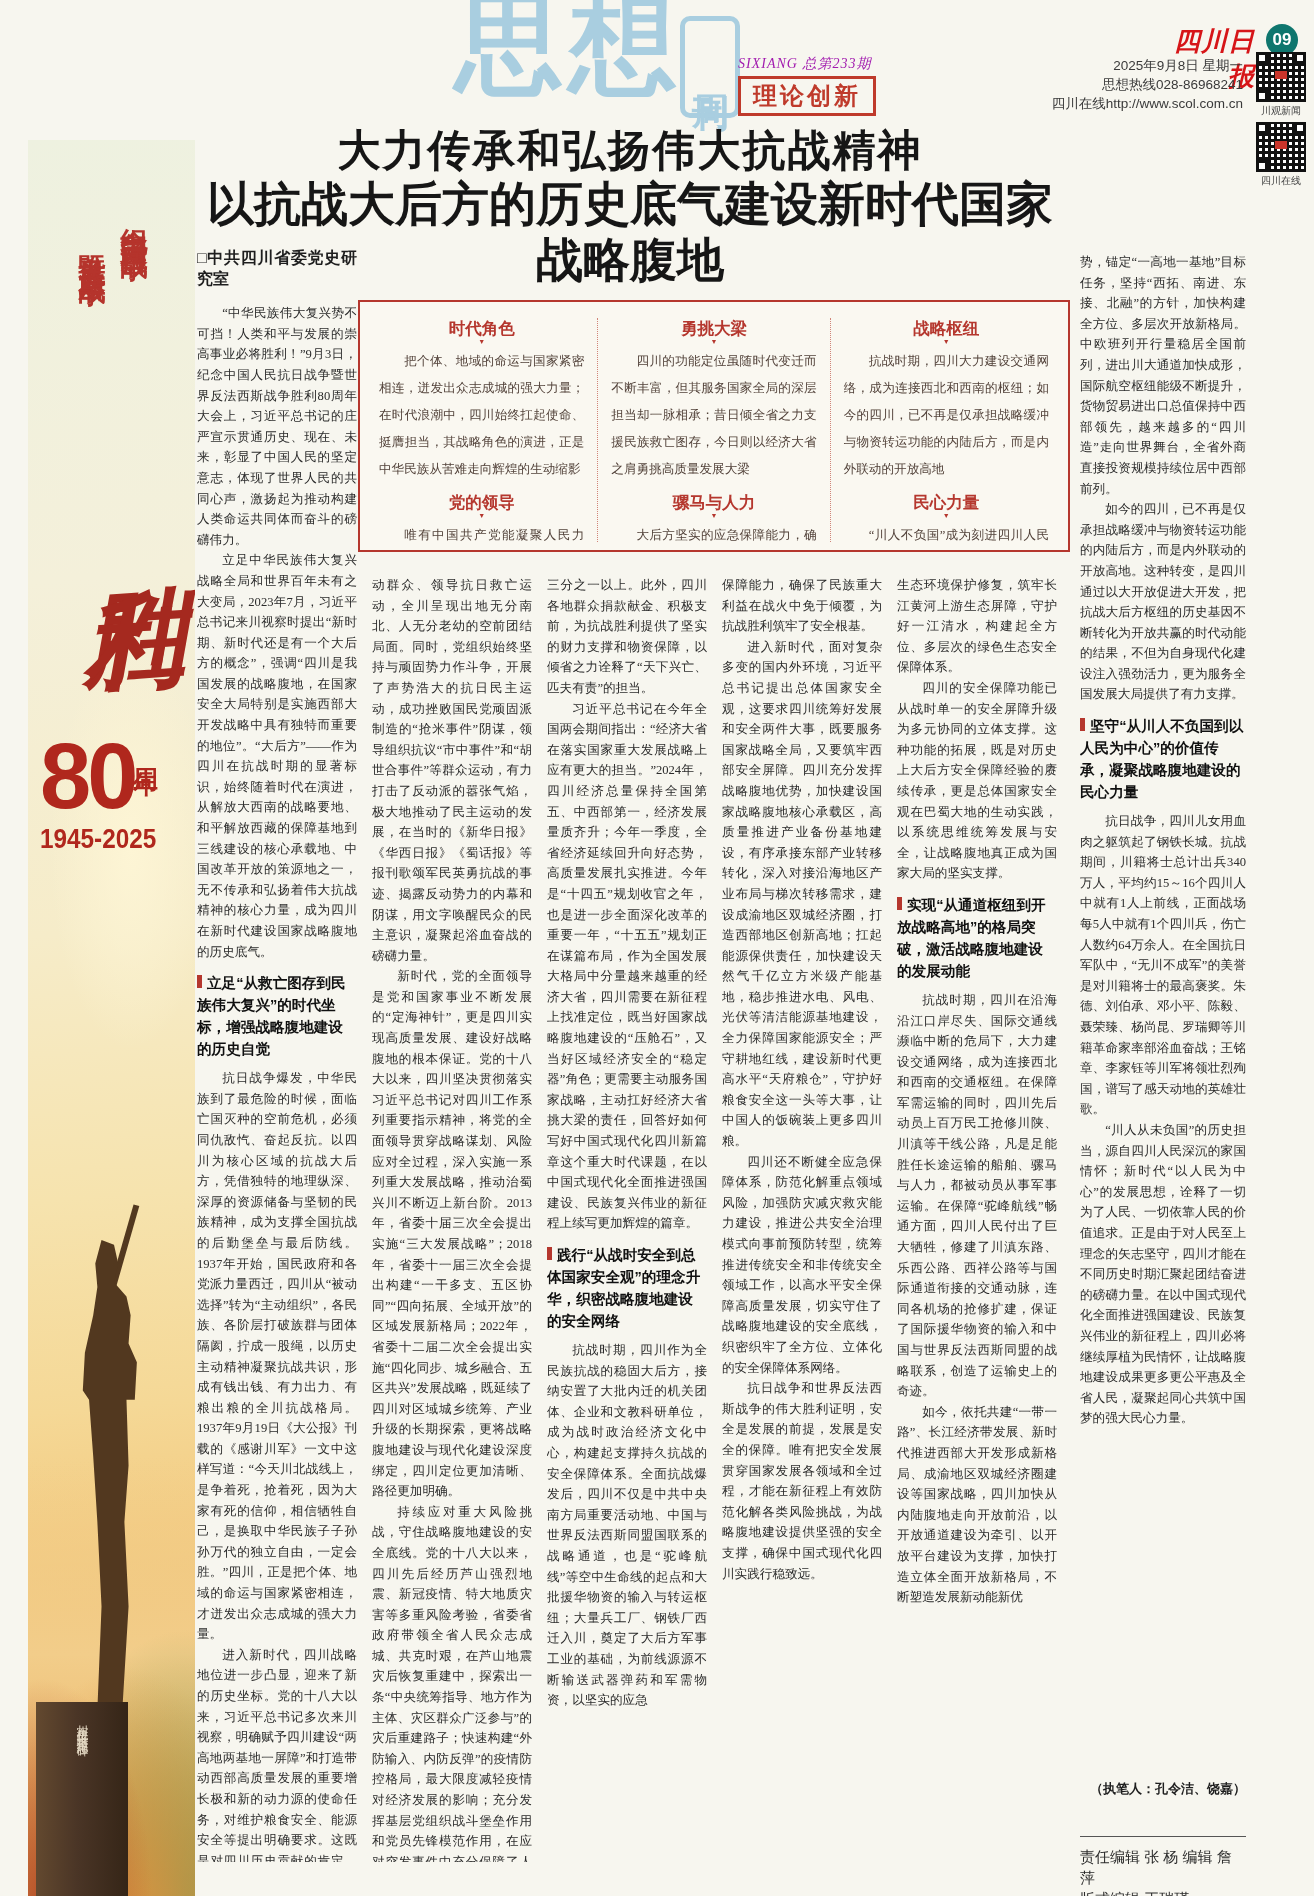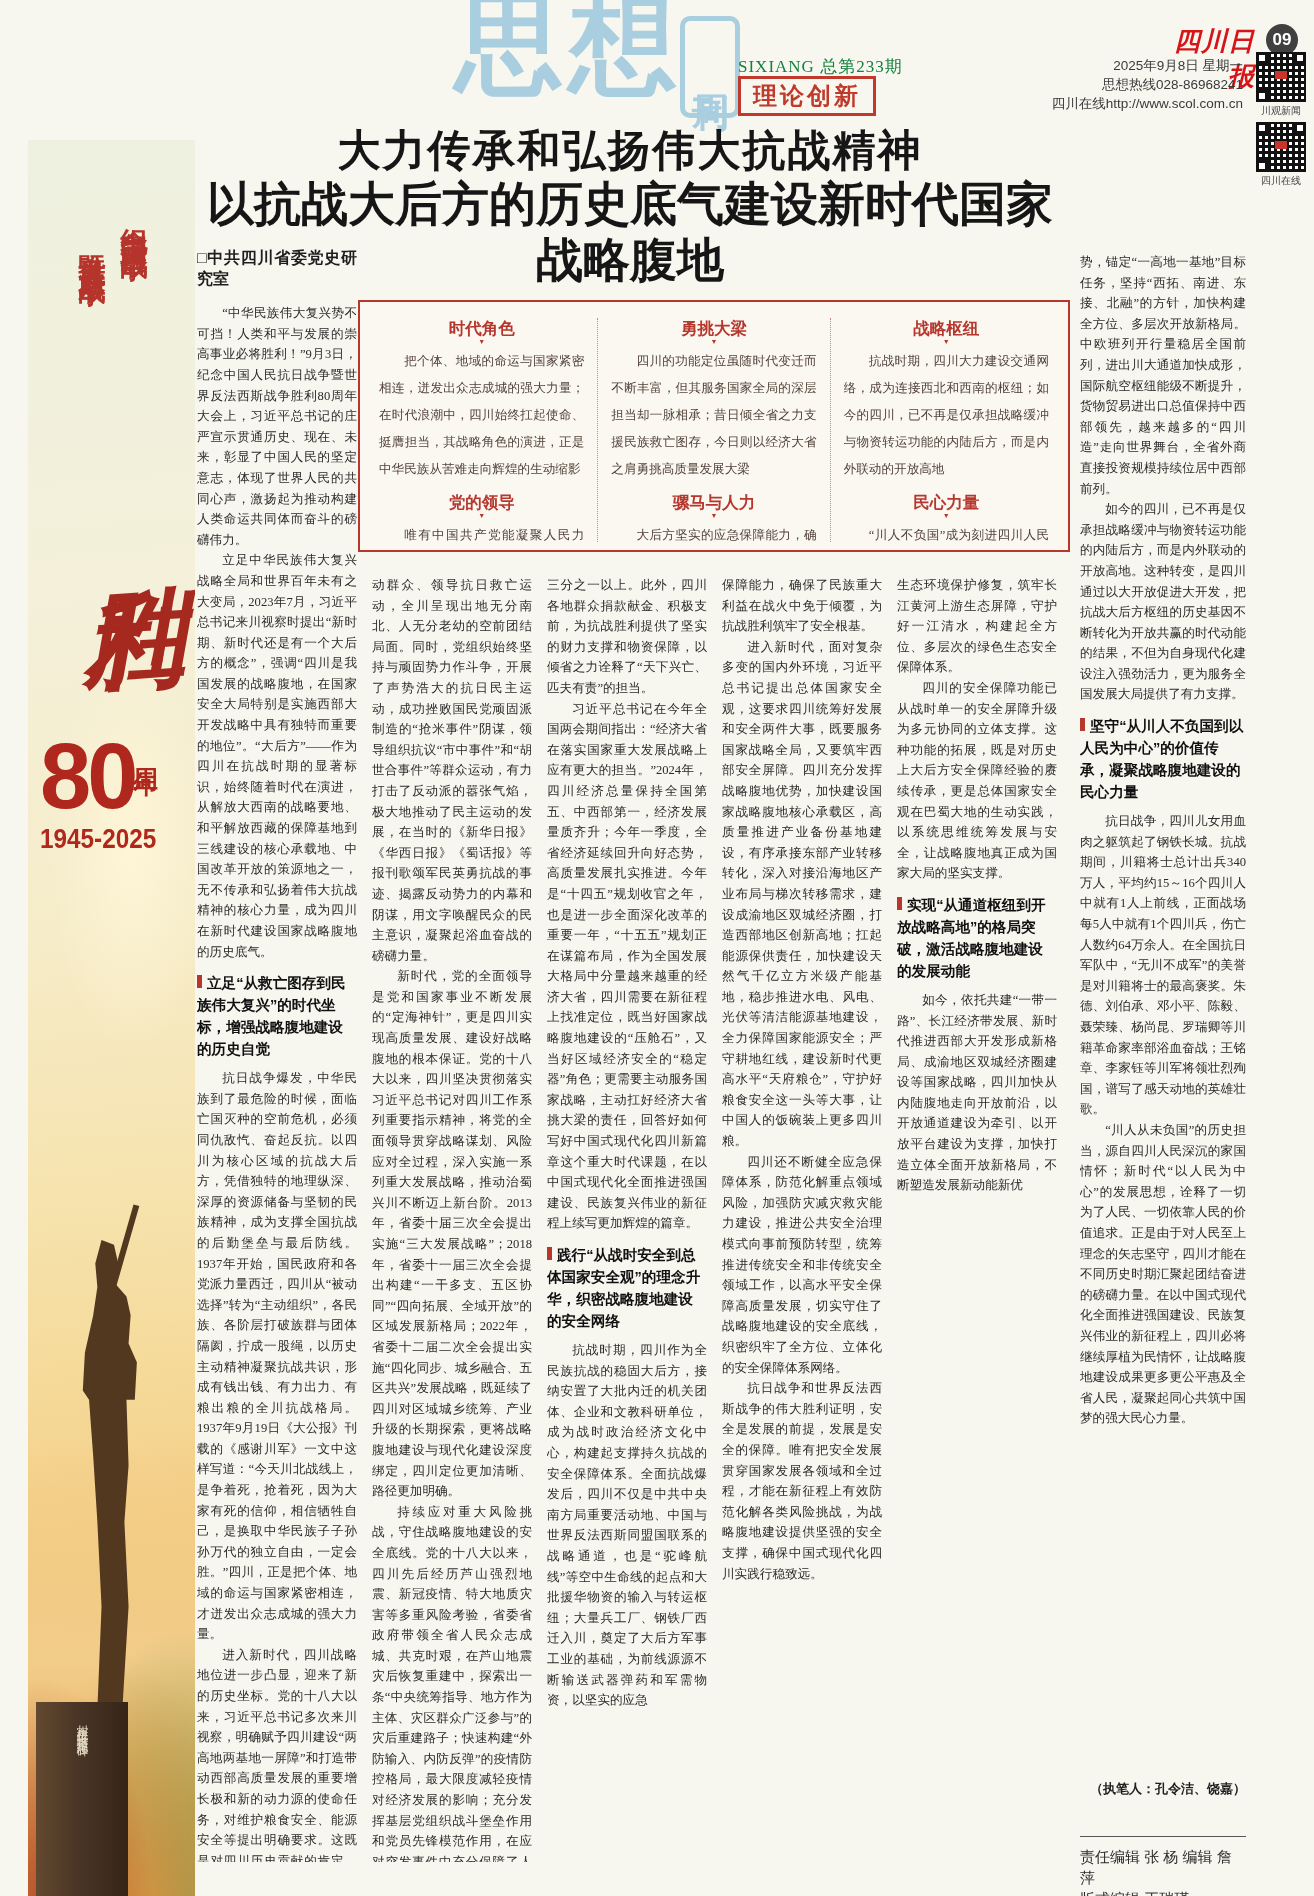--- a/index.html
+++ b/index.html
@@ -5,27 +5,27 @@
   html,body{margin:0;padding:0;}
   body{width:1314px;height:1896px;background:#f6f5ed;font-family:"Liberation Serif","DejaVu Serif",serif;}
   #page{position:relative;width:1314px;height:1896px;overflow:hidden;background:#f7f6ef;}
 
   
   .mast-title{position:absolute;left:455px;top:-14px;font-family:"Liberation Serif","DejaVu Serif",serif;
     font-weight:900;font-size:108px;letter-spacing:6px;color:#a9cee0;line-height:1.1;}
   .zk-box{position:absolute;left:680px;top:16px;width:50px;height:92px;border:5px solid #a9cee0;border-radius:10px;
     writing-mode:vertical-rl;text-align:center;font-size:37px;font-weight:800;color:#a9cee0;
     font-family:"Liberation Sans","DejaVu Sans",sans-serif;line-height:50px;letter-spacing:2px;}
-  .issue-info{position:absolute;left:738px;top:55px;font-size:17px;color:#15803d;
-    font-family:"Liberation Serif","DejaVu Serif",serif;letter-spacing:1px;}
+  .issue-info{position:absolute;left:738px;top:55px;font-size:14px;color:#a21caf;
+    font-family:"Liberation Serif","DejaVu Serif",serif;letter-spacing:1px;font-style:italic;}
   .stamp{position:absolute;left:738px;top:76px;border:3px solid #bf3a2b;color:#bf3a2b;font-weight:800;
     font-size:24px;padding:1px 12px;letter-spacing:3px;font-family:"Liberation Serif","DejaVu Serif",serif;}
   .paper-logo{position:absolute;left:1160px;top:24px;width:95px;text-align:right;font-size:26px;font-weight:900;
     color:#d61518;font-style:italic;font-family:"Liberation Serif","DejaVu Serif",serif;letter-spacing:1px;}
-  .page-circle{position:absolute;left:1266px;top:24px;width:32px;height:32px;border-radius:50%;background:#404040;
+  .page-circle{position:absolute;left:1266px;top:24px;width:32px;height:32px;border-radius:50%;background:#0f766e;
     color:#fff;font-family:"Liberation Sans","DejaVu Sans",sans-serif;font-weight:700;font-size:17px;
     line-height:32px;text-align:center;}
   .date-block{position:absolute;left:943px;top:56px;width:300px;text-align:right;font-size:13.5px;line-height:19px;
     color:#3a3a3a;font-family:"Liberation Sans","DejaVu Sans",sans-serif;}
   .qr{position:absolute;width:50px;height:50px;background:
       repeating-linear-gradient(0deg,#111 0 3px,transparent 3px 6px),
       repeating-linear-gradient(90deg,#111 0 3px,#fff 3px 6px);}
   .qr .pm{position:absolute;width:12px;height:12px;border:3px solid #111;background:#fff;box-sizing:border-box;}
   .qr .pm.tl{left:0;top:0}.qr .pm.tr{right:0;top:0}.qr .pm.bl{left:0;bottom:0}
   .qr .chip{position:absolute;left:19px;top:19px;width:12px;height:8px;background:#c9352b;}
@@ -220,20 +220,21 @@
   <div class="col" id="col4">
       <div class="para cont">保障能力，确保了民族重大利益在战火中免于倾覆，为抗战胜利筑牢了安全根基。</div>
       <div class="para">进入新时代，面对复杂多变的国内外环境，习近平总书记提出总体国家安全观，这要求四川统筹好发展和安全两件大事，既要服务国家战略全局，又要筑牢西部安全屏障。四川充分发挥战略腹地优势，加快建设国家战略腹地核心承载区，高质量推进产业备份基地建设，有序承接东部产业转移转化，深入对接沿海地区产业布局与梯次转移需求，建设成渝地区双城经济圈，打造西部地区创新高地；扛起能源保供责任，加快建设天然气千亿立方米级产能基地，稳步推进水电、风电、光伏等清洁能源基地建设，全力保障国家能源安全；严守耕地红线，建设新时代更高水平“天府粮仓”，守护好粮食安全这一头等大事，让中国人的饭碗装上更多四川粮。</div>
       <div class="para">四川还不断健全应急保障体系，防范化解重点领域风险，加强防灾减灾救灾能力建设，推进公共安全治理模式向事前预防转型，统筹推进传统安全和非传统安全领域工作，以高水平安全保障高质量发展，切实守住了战略腹地建设的安全底线，织密织牢了全方位、立体化的安全保障体系网络。</div>
       <div class="para">抗日战争和世界反法西斯战争的伟大胜利证明，安全是发展的前提，发展是安全的保障。唯有把安全发展贯穿国家发展各领域和全过程，才能在新征程上有效防范化解各类风险挑战，为战略腹地建设提供坚强的安全支撑，确保中国式现代化四川实践行稳致远。</div>
     </div>
   <div class="col" id="col5">
       <div class="para cont">生态环境保护修复，筑牢长江黄河上游生态屏障，守护好一江清水，构建起全方位、多层次的绿色生态安全保障体系。</div>
       <div class="para">四川的安全保障功能已从战时单一的安全屏障升级为多元协同的立体支撑。这种功能的拓展，既是对历史上大后方安全保障经验的赓续传承，更是总体国家安全观在巴蜀大地的生动实践，以系统思维统筹发展与安全，让战略腹地真正成为国家大局的坚实支撑。</div>
       <div class="subhead"><span class="bar"></span>实现“从通道枢纽到开放战略高地”的格局突破，激活战略腹地建设的发展动能</div>
+      <div class="para">抗战时期，四川在沿海沿江口岸尽失、国际交通线濒临中断的危局下，大力建设交通网络，成为连接西北和西南的交通枢纽。在保障军需运输的同时，四川先后动员上百万民工抢修川陕、川滇等干线公路，凡是足能胜任长途运输的船舶、骡马与人力，都被动员从事军事运输。在保障“驼峰航线”畅通方面，四川人民付出了巨大牺牲，修建了川滇东路、乐西公路、西祥公路等与国际通道衔接的交通动脉，连同各机场的抢修扩建，保证了国际援华物资的输入和中国与世界反法西斯同盟的战略联系，创造了运输史上的奇迹。</div>
       <div class="para">如今，依托共建“一带一路”、长江经济带发展、新时代推进西部大开发形成新格局、成渝地区双城经济圈建设等国家战略，四川加快从内陆腹地走向开放前沿，以开放通道建设为牵引、以开放平台建设为支撑，加快打造立体全面开放新格局，不断塑造发展新动能新优</div>
     </div>
   <div class="col" id="col6">
       <div class="para cont">势，锚定“一高地一基地”目标任务，坚持“西拓、南进、东接、北融”的方针，加快构建全方位、多层次开放新格局。中欧班列开行量稳居全国前列，进出川大通道加快成形，国际航空枢纽能级不断提升，货物贸易进出口总值保持中西部领先，越来越多的“四川造”走向世界舞台，全省外商直接投资规模持续位居中西部前列。</div>
       <div class="para">如今的四川，已不再是仅承担战略缓冲与物资转运功能的内陆后方，而是内外联动的开放高地。这种转变，是四川通过以大开放促进大开发，把抗战大后方枢纽的历史基因不断转化为开放共赢的时代动能的结果，不但为自身现代化建设注入强劲活力，更为服务全国发展大局提供了有力支撑。</div>
       <div class="subhead"><span class="bar"></span>坚守“从川人不负国到以人民为中心”的价值传承，凝聚战略腹地建设的民心力量</div>
       <div class="para">抗日战争，四川儿女用血肉之躯筑起了钢铁长城。抗战期间，川籍将士总计出兵340万人，平均约15～16个四川人中就有1人上前线，正面战场每5人中就有1个四川兵，伤亡人数约64万余人。在全国抗日军队中，“无川不成军”的美誉是对川籍将士的最高褒奖。朱德、刘伯承、邓小平、陈毅、聂荣臻、杨尚昆、罗瑞卿等川籍革命家率部浴血奋战；王铭章、李家钰等川军将领壮烈殉国，谱写了感天动地的英雄壮歌。</div>
       <div class="para">“川人从未负国”的历史担当，源自四川人民深沉的家国情怀；新时代“以人民为中心”的发展思想，诠释了一切为了人民、一切依靠人民的价值追求。正是由于对人民至上理念的矢志坚守，四川才能在不同历史时期汇聚起团结奋进的磅礴力量。在以中国式现代化全面推进强国建设、民族复兴伟业的新征程上，四川必将继续厚植为民情怀，让战略腹地建设成果更多更公平惠及全省人民，凝聚起同心共筑中国梦的强大民心力量。</div>
     </div>
 

